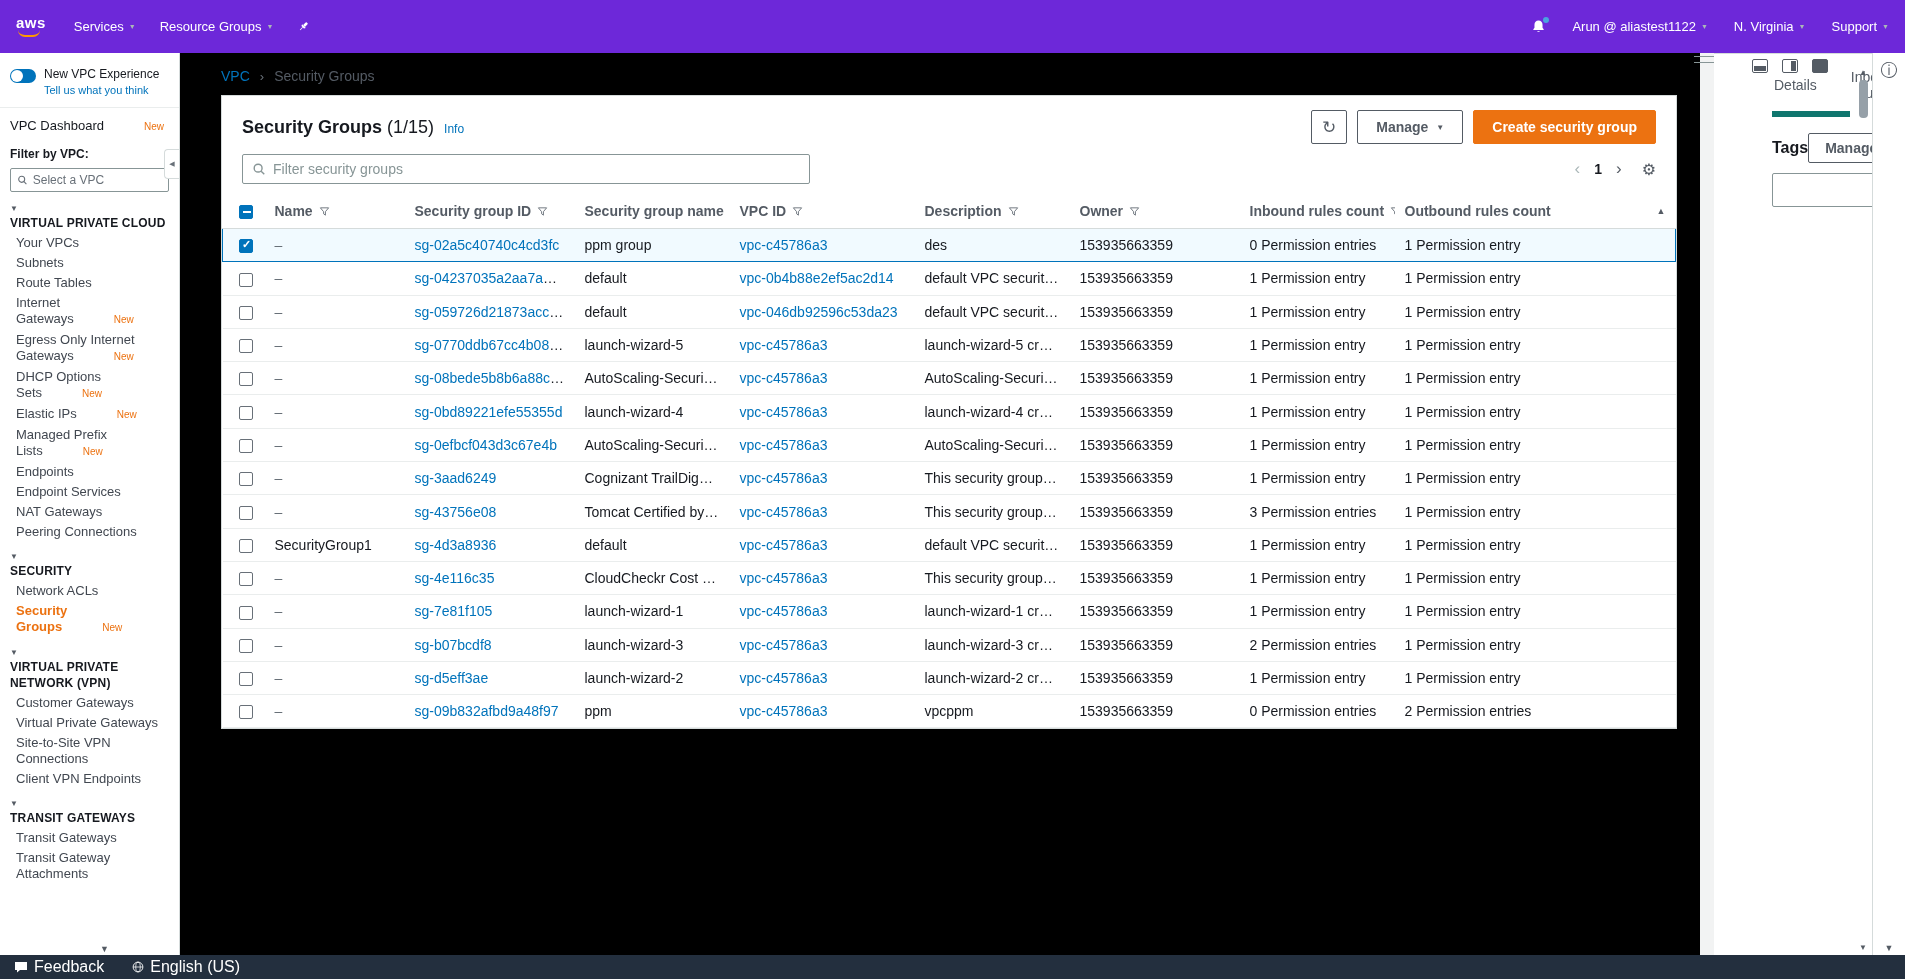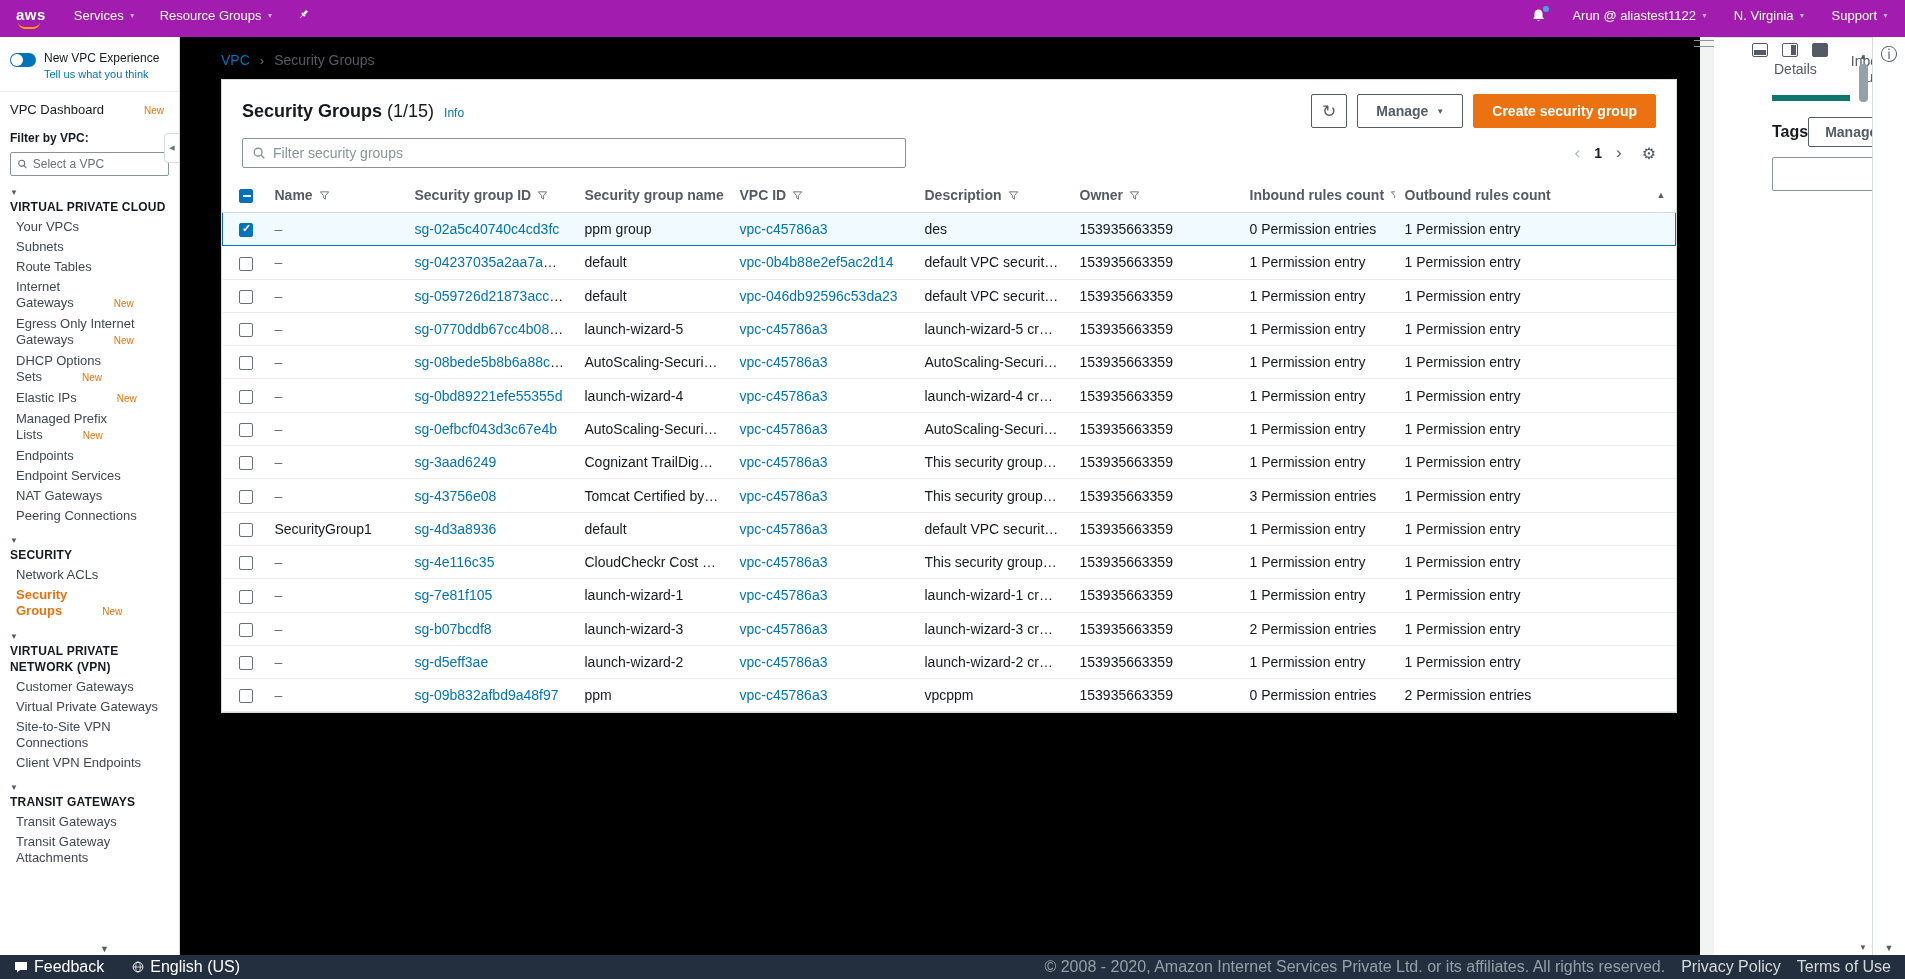--- a/index.html
+++ b/index.html
@@ -7,22 +7,22 @@
   body {
     font-family: "Liberation Sans", sans-serif;
     color: #16191f;
     background: #f2f3f3;
     overflow: hidden;
   }
   .page { width: 1905px; height: 979px; display: flex; flex-direction: column; }
 
   
   .topnav {
-    flex: 0 0 33px; background: #a21caf; color: #fff;
-    display: flex; align-items: flex-start; font-size: 13px; padding: 8px 16px;
+    flex: 0 0 33px; background: #6d28d9; color: #fff;
+    display: flex; align-items: center; font-size: 13px; padding: 16px 16px;
   }
   .aws-logo { display: flex; flex-direction: column; align-items: flex-start; margin-right: 28px; cursor: pointer; }
   .aws-text { font-weight: 700; font-size: 15px; line-height: 14px; letter-spacing: .5px; }
   .aws-smile { width: 22px; height: 7px; border-bottom: 2.5px solid #ff9900; border-radius: 0 0 11px 11px; margin-left: 2px; }
   .nav-item { display: flex; align-items: center; gap: 5px; cursor: pointer; white-space: nowrap; }
   .topnav > .nav-item { margin-right: 24px; }
   .caret { font-size: 7px; color: #aab7b8; }
   .nav-right { margin-left: auto; display: flex; align-items: center; gap: 26px; }
   .bell { position: relative; }
   .bell-dot { position: absolute; top: -2px; right: -3px; width: 6px; height: 6px; border-radius: 50%; background: #4aa3df; }
@@ -79,21 +79,21 @@
   .btn {
     height: 34px; padding: 0 18px; background: #fff; border: 1px solid #545b64; border-radius: 2px;
     font-family: inherit; font-weight: 700; font-size: 14px; color: #545b64;
     display: inline-flex; align-items: center; gap: 8px; cursor: pointer; white-space: nowrap;
   }
   .btn.primary { background: #ec7211; border-color: #ec7211; color: #fff; }
   .btn.icon-btn { width: 36px; padding: 0; justify-content: center; font-size: 17px; font-weight: 400; }
   .btn .caret-dark { font-size: 8px; color: #545b64; }
 
   .toolbar { display: flex; justify-content: space-between; align-items: center; padding: 0 20px 10px; }
-  .search-box { width: 664px; height: 30px; border: 1px solid #879596; border-radius: 2px; display: flex; align-items: center; gap: 7px; padding: 0 9px; background: #fff; }
+  .search-box { width: 568px; height: 30px; border: 1px solid #879596; border-radius: 2px; display: flex; align-items: center; gap: 7px; padding: 0 9px; background: #fff; }
   .search-box input { border: none; outline: none; flex: 1; font-size: 14px; font-family: inherit; color: #16191f; }
   .search-box input::placeholder { color: #879596; }
   .pagination { display: flex; align-items: center; gap: 14px; font-size: 14px; }
   .pg { cursor: pointer; }
   .pg.prev { color: #aab7b8; font-size: 17px; }
   .pg.next { color: #545b64; font-size: 17px; }
   .pg.cur { font-weight: 700; color: #16191f; }
   .gear { font-size: 16px; color: #545b64; cursor: pointer; margin-left: 6px; }
 
   
@@ -607,19 +607,14 @@
       <span>Feedback</span>
     </div>
     <div class="f-item">
       <svg width="12" height="12" viewBox="0 0 16 16">
         <circle cx="8" cy="8" r="6.5" fill="none" stroke="#fff" stroke-width="1.2"></circle>
         <ellipse cx="8" cy="8" rx="3" ry="6.5" fill="none" stroke="#fff" stroke-width="1"></ellipse>
         <line x1="1.5" y1="8" x2="14.5" y2="8" stroke="#fff" stroke-width="1"></line>
       </svg>
       <span>English (US)</span>
     </div>
-    <div class="f-right">
-      <span class="copyright">© 2008 - 2020, Amazon Internet Services Private Ltd. or its affiliates. All rights reserved.</span>
-      <a>Privacy Policy</a>
-      <a>Terms of Use</a>
-    </div>
   </footer>
 </div>
 
 </body></html>

